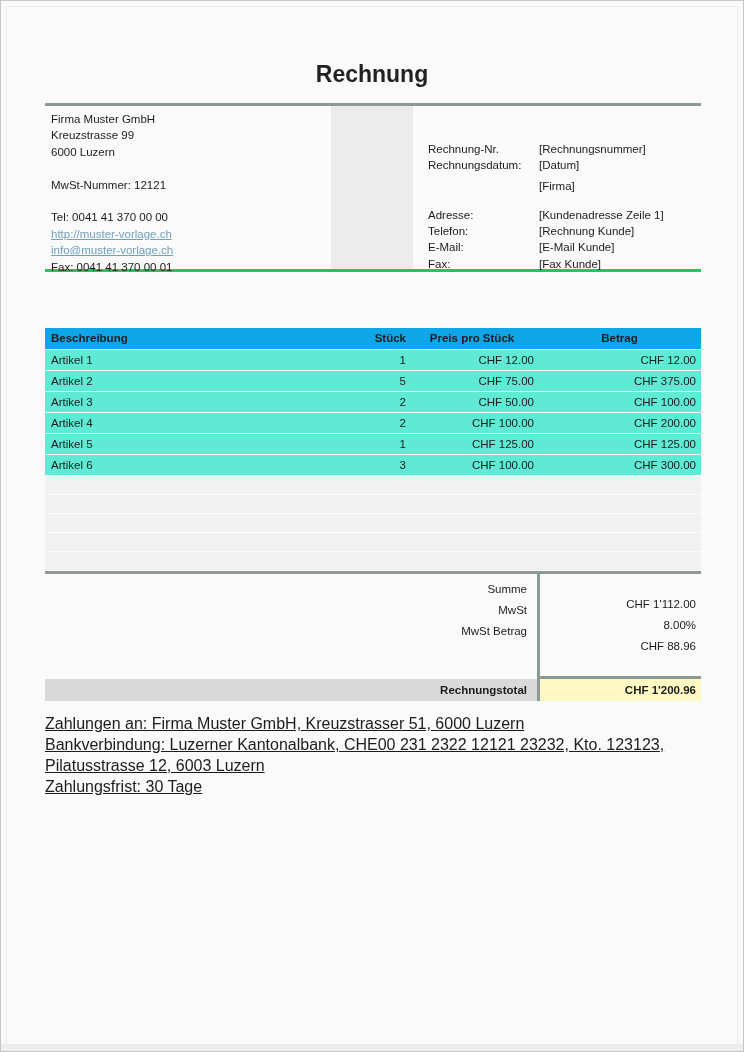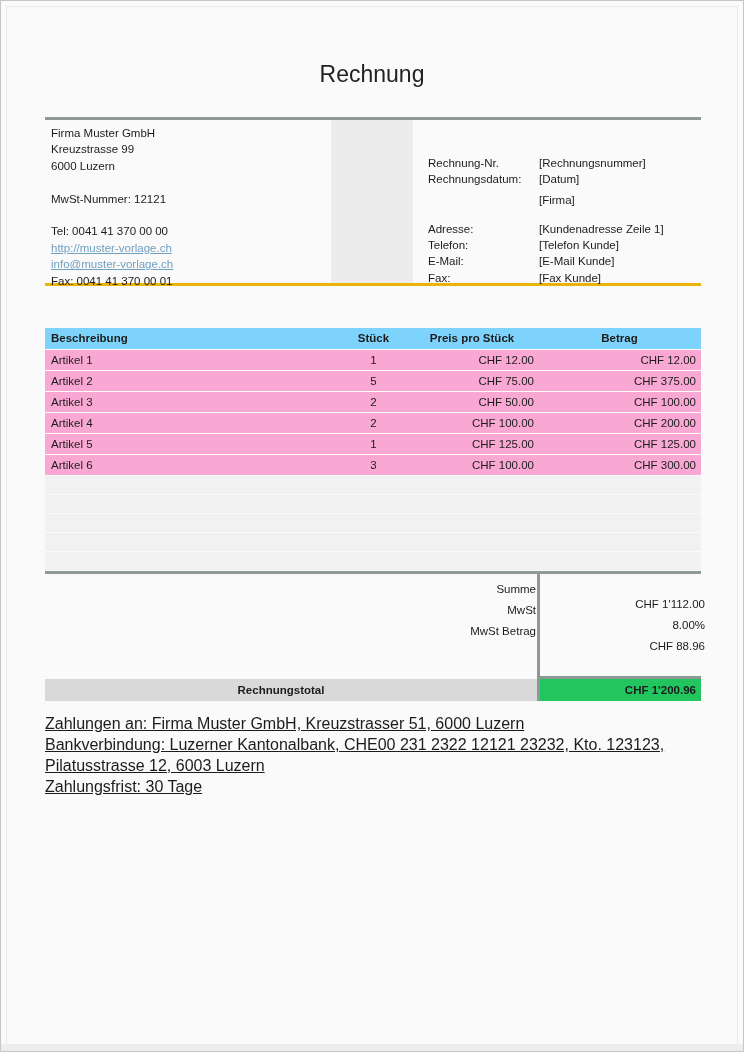--- a/index.html
+++ b/index.html
@@ -12,65 +12,65 @@
     border:1px solid #c6c6c6;
     box-sizing:border-box;
     overflow:hidden;
   }
   .page::after{
     content:"";position:absolute;inset:5px;
     border:1px solid #ebebeb;pointer-events:none;
   }
   .title{
     position:absolute;top:60px;left:0;right:0;
-    text-align:center;font-size:23px;font-weight:normal;color:#222;
+    text-align:center;font-size:23px;font-weight:bold;color:#222;
     margin:0;
   }
   
   .header-block{
-    position:absolute;left:44px;top:116px;width:656px;height:163px;
-    border-top:3px solid #8d9994;border-bottom:3px solid #eab308;
+    position:absolute;left:44px;top:102px;width:656px;height:163px;
+    border-top:3px solid #8d9994;border-bottom:3px solid #22c55e;
     font-size:11.5px;
   }
   .header-band{
     position:absolute;left:286px;top:0;width:82px;height:100%;
     background:#ececec;
   }
   .sender{position:absolute;left:6px;top:5px;}
   .s-line{height:16.4px;line-height:16.4px;white-space:nowrap;}
   .s-line a{color:#71a0c1;text-decoration:underline;}
   .meta{position:absolute;left:383px;top:5px;width:270px;}
   .meta-row{height:16.4px;line-height:16.4px;white-space:nowrap;}
   .meta-label{display:inline-block;width:111px;margin-top:30px;}
   
   .items{position:absolute;left:44px;top:327px;width:656px;font-size:11.5px;}
-  .thead{display:flex;height:21px;line-height:21px;background:#7dd3fc;font-weight:bold;margin-bottom:1px;}
-  .trow{display:flex;height:20px;line-height:20px;background:#f9a8d4;margin-bottom:1px;}
+  .thead{display:flex;height:21px;line-height:21px;background:#0ea5e9;font-weight:bold;margin-bottom:1px;}
+  .trow{display:flex;height:20px;line-height:20px;background:#5eead4;margin-bottom:1px;}
   .trow.empty{height:18px;background:#f1f1f1;margin-bottom:1px;}
   .cell{box-sizing:border-box;}
   .c0{width:296px;text-align:left;padding-left:6px;}
-  .c1{width:65px;text-align:center;}
+  .c1{width:65px;text-align:right;}
   .c2{width:132px;text-align:right;padding-right:4px;}
   .c3{flex:1;text-align:right;padding-right:5px;}
   .thead .c2,.thead .c3{text-align:center;padding-right:0;}
   .table-bottom-rule{position:absolute;left:44px;top:570px;width:656px;height:3px;background:#8d9994;}
   
-  .summary{position:absolute;left:53px;top:578px;width:656px;font-size:11.5px;}
+  .summary{position:absolute;left:44px;top:578px;width:656px;font-size:11.5px;}
   .sum-row{display:flex;height:21px;line-height:21px;}
   .sum-label{width:492px;box-sizing:border-box;text-align:right;padding-right:10px;}
   .sum-value{flex:1;text-align:right;padding-right:5px;margin-top:15px;}
   .v-divider{position:absolute;left:536px;top:573px;width:3px;height:127px;background:#8d9994;}
   .total-left{
     position:absolute;left:44px;top:678px;width:492px;height:22px;
     background:#d9d9d9;font-size:11.5px;font-weight:bold;
-    line-height:22px;text-align:center;padding-right:20px;box-sizing:border-box;
+    line-height:22px;text-align:right;padding-right:10px;box-sizing:border-box;
   }
   .total-right{
     position:absolute;left:539px;top:675px;width:161px;height:25px;
-    background:#22c55e;border-top:3px solid #8d9994;
+    background:#fef9c3;border-top:3px solid #8d9994;
     font-size:11.5px;font-weight:bold;line-height:22px;text-align:right;
     padding-right:5px;box-sizing:border-box;
   }
   
   .footer{position:absolute;left:44px;top:712px;font-size:16px;line-height:21px;text-decoration:underline;}
   .watermark{position:absolute;left:40px;top:1052px;font-size:13px;color:#0c4a6e;text-align:right;}
   .bottom-strip{position:absolute;left:0;right:0;bottom:0;height:7px;background:#ededed;}
 </style>
 </head>
 <body>
@@ -94,21 +94,21 @@
       <div class="s-line"><a href="#">info@muster-vorlage.ch</a></div>
       <div class="s-line">Fax: 0041 41 370 00 01</div>
     </div>
 
     <div class="meta">
         <div class="meta-row"><span class="meta-label">Rechnung-Nr.</span><span class="meta-value">[Rechnungsnummer]</span></div>
         <div class="meta-row"><span class="meta-label">Rechnungsdatum:</span><span class="meta-value">[Datum]</span></div>
         <div class="meta-row"><span class="meta-label"></span><span class="meta-value"></span></div>
         <div class="meta-row"><span class="meta-label"></span><span class="meta-value">[Firma]</span></div>
         <div class="meta-row"><span class="meta-label">Adresse:</span><span class="meta-value">[Kundenadresse Zeile 1]</span></div>
-        <div class="meta-row"><span class="meta-label">Telefon:</span><span class="meta-value">[Telefon Kunde]</span></div>
+        <div class="meta-row"><span class="meta-label">Telefon:</span><span class="meta-value">[Rechnung Kunde]</span></div>
         <div class="meta-row"><span class="meta-label">E-Mail:</span><span class="meta-value">[E-Mail Kunde]</span></div>
         <div class="meta-row"><span class="meta-label">Fax:</span><span class="meta-value">[Fax Kunde]</span></div>
       </div>
   </div>
 
   <div class="items">
     <div class="thead">
       <div class="cell c0">Beschreibung</div>
       <div class="cell c1">Stück</div>
       <div class="cell c2">Preis pro Stück</div>

